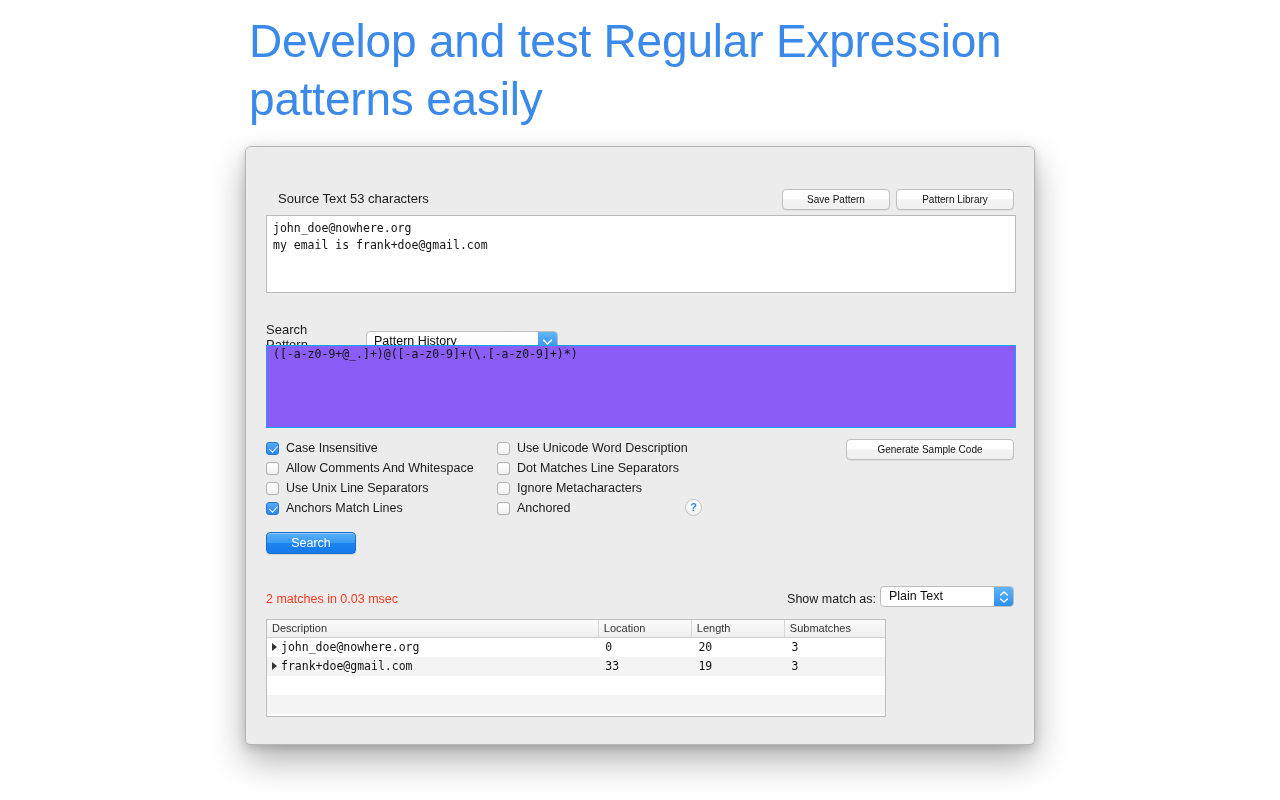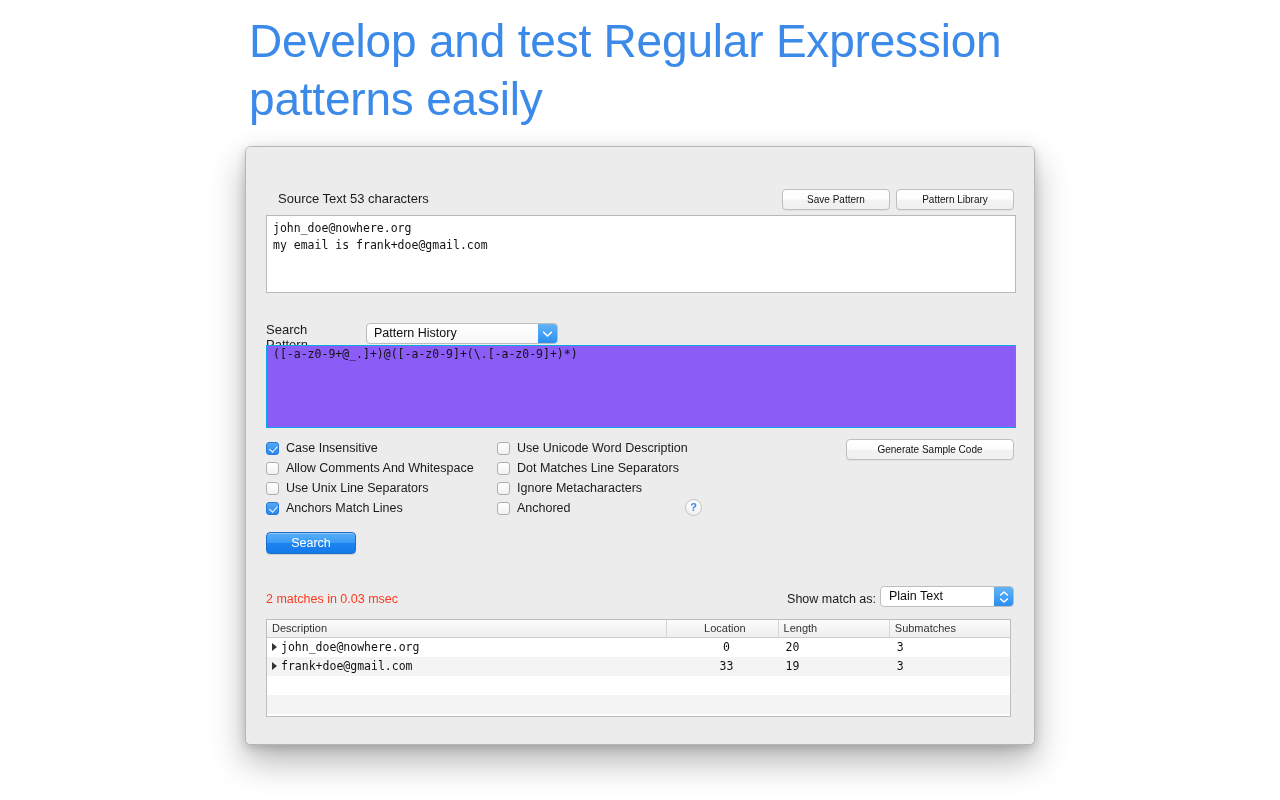--- a/index.html
+++ b/index.html
@@ -134,21 +134,21 @@
   #pattern-row {
     position: absolute;
     left: 20px;
     top: 172px;
     height: 22px;
   }
   #pattern-label { position: absolute; left: 0; top: 3px; }
   #pattern-history {
     position: absolute;
     left: 100px;
-    top: 4px;
+    top: 12px;
     width: 192px;
     height: 21px;
     background: linear-gradient(to bottom,#ffffff 0%, #f7f7f7 100%);
     border: 1px solid #bdbdbd;
     border-radius: 4px;
     box-sizing: border-box;
     padding-left: 32px;
   }
   #pattern-history-value {
     position: absolute;
@@ -323,21 +323,21 @@
     align-items: center;
     justify-content: center;
     gap: 2px;
   }
 
   
   #results-table {
     position: absolute;
     left: 20px;
     top: 472px;
-    width: 745px;
+    width: 620px;
     height: 98px;
     border: 1px solid #bdbdbd;
     background: #ffffff;
     box-sizing: border-box;
     overflow: hidden;
   }
   #table-head {
     display: flex;
     height: 17px;
     background: linear-gradient(to bottom,#fbfbfb 0%,#efefef 100%);
@@ -346,21 +346,21 @@
   #table-head .th {
     font-size: 11px;
     color: #333;
     line-height: 17px;
     padding-left: 5px;
     border-right: 1px solid #d6d6d6;
     box-sizing: border-box;
   }
   #table-head .th:last-child { border-right: none; }
   .col-desc { width: 403px; }
-  .col-loc  { width: 112px; text-align: center; }
+  .col-loc  { width: 112px; }
   .col-len  { width: 112px; }
   .col-sub  { width: 121px; }
 
   .trow {
     display: flex;
     height: 19px;
     align-items: center;
   }
   .trow.odd  { background: #ffffff; }
   .trow.even { background: #f4f4f4; }

